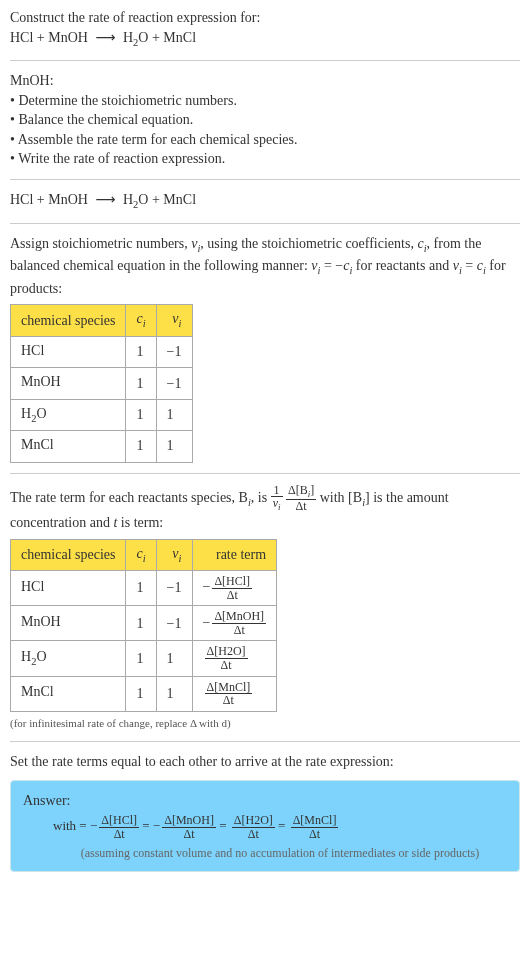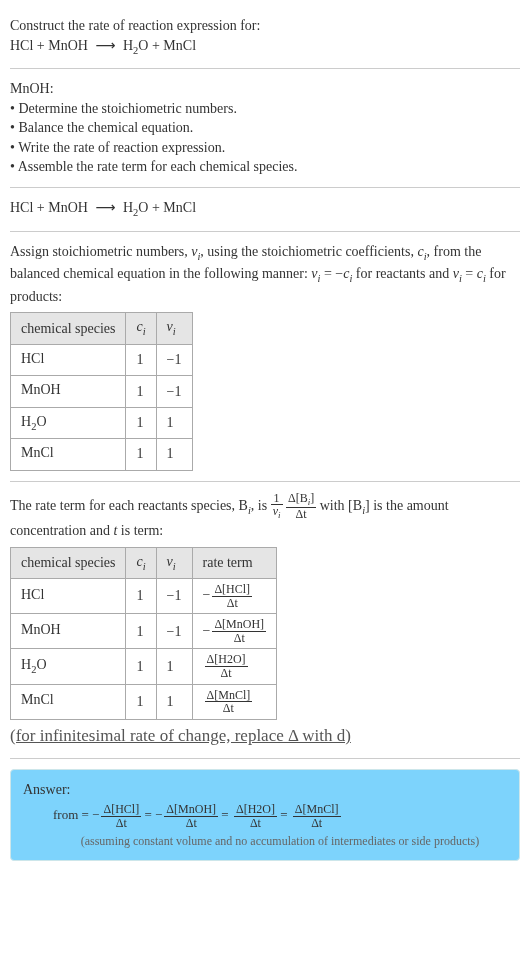--- a/index.html
+++ b/index.html
@@ -5,52 +5,52 @@
   * { box-sizing: border-box; margin: 0; padding: 0; }
   body {
     font-family: Georgia, 'Times New Roman', serif;
     font-size: 14px;
     color: #333;
     background: #fff;
     width: 530px;
     padding: 8px 10px;
     line-height: 1.4;
   }
-  .section { margin-bottom: 6px; margin-top: 8px; }
+  .section { margin-bottom: 6px; }
   hr.divider {
     border: none;
     border-top: 1px solid #ccc;
     margin: 10px 0;
   }
   .eq { font-family: Georgia, serif; }
   sub { font-size: 0.75em; vertical-align: sub; }
   .arrow { padding: 0 4px; }
   .ital { font-style: italic; }
   table.data {
     border-collapse: collapse;
     margin-top: 6px;
   }
   table.data th, table.data td {
     border: 1px solid #aaa;
     padding: 4px 10px;
     text-align: left;
     font-weight: normal;
     font-size: 14px;
   }
-  table.data th { background: #e5e5e5; }
+  table.data th { background: #fde047; text-align: right; }
   .frac {
     display: inline-block;
     vertical-align: middle;
     text-align: center;
     font-size: 12px;
     line-height: 1.05;
   }
   .frac .num { display: block; border-bottom: 1px solid #333; padding: 0 2px; }
   .frac .den { display: block; padding: 0 2px; }
-  .small-note { font-size: 17px; color: #555; margin-top: 4px; text-decoration: underline; }
+  .small-note { font-size: 11px; color: #555; margin-top: 4px; }
   .answer-box {
     background: #7dd3fc;
     border: 1px solid #cde6ea;
     border-radius: 4px;
     padding: 10px 12px;
     margin-top: 8px;
   }
   .answer-box .label { margin-bottom: 4px; }
   .rate-line { padding-left: 30px; font-size: 13px; }
   .assume { font-size: 12px; color: #666; padding-left: 30px; margin-top: 4px; text-align: center;}
@@ -70,22 +70,22 @@
   </div>
 </div>
 
 <hr class="divider">
 
 <div class="section">
   <div>MnOH:</div>
   <div class="plan-list">
     <div>Determine the stoichiometric numbers.</div>
     <div>Balance the chemical equation.</div>
+    <div>Assemble the rate term for each chemical species.</div>
     <div>Write the rate of reaction expression.</div>
-    <div>Assemble the rate term for each chemical species.</div>
   </div>
 </div>
 
 <hr class="divider">
 
 <div class="section">
   <div class="eq">
     <span>HCl + MnOH</span>
     <span class="arrow">⟶</span>
     <span>H</span><sub>2</sub><span>O + MnCl</span>
@@ -178,24 +178,25 @@
           <td><span class="neg"></span><span class="frac"><span class="num">Δ[MnCl]</span><span class="den">Δt</span></span></td>
         </tr>
   </tbody>
     </table>
   <div class="small-note">(for infinitesimal rate of change, replace Δ with d)</div>
 </div>
 
 <hr class="divider">
 
 <div class="section">
+  <div>Set the rate terms equal to each other to arrive at the rate expression:</div>
   <div class="answer-box">
     <div class="label">Answer:</div>
     <div class="rate-line">
-      <span>from = </span>
+      <span>with = </span>
       <span class="neg">−</span><span class="frac"><span class="num">Δ[HCl]</span><span class="den">Δt</span></span>
       <span> = </span>
       <span class="neg">−</span><span class="frac"><span class="num">Δ[MnOH]</span><span class="den">Δt</span></span>
       <span> = </span>
       <span class="neg"></span><span class="frac"><span class="num">Δ[H2O]</span><span class="den">Δt</span></span>
       <span> = </span>
       <span class="neg"></span><span class="frac"><span class="num">Δ[MnCl]</span><span class="den">Δt</span></span>
     </div>
     <div class="assume">(assuming constant volume and no accumulation of intermediates or side products)</div>
   </div>

